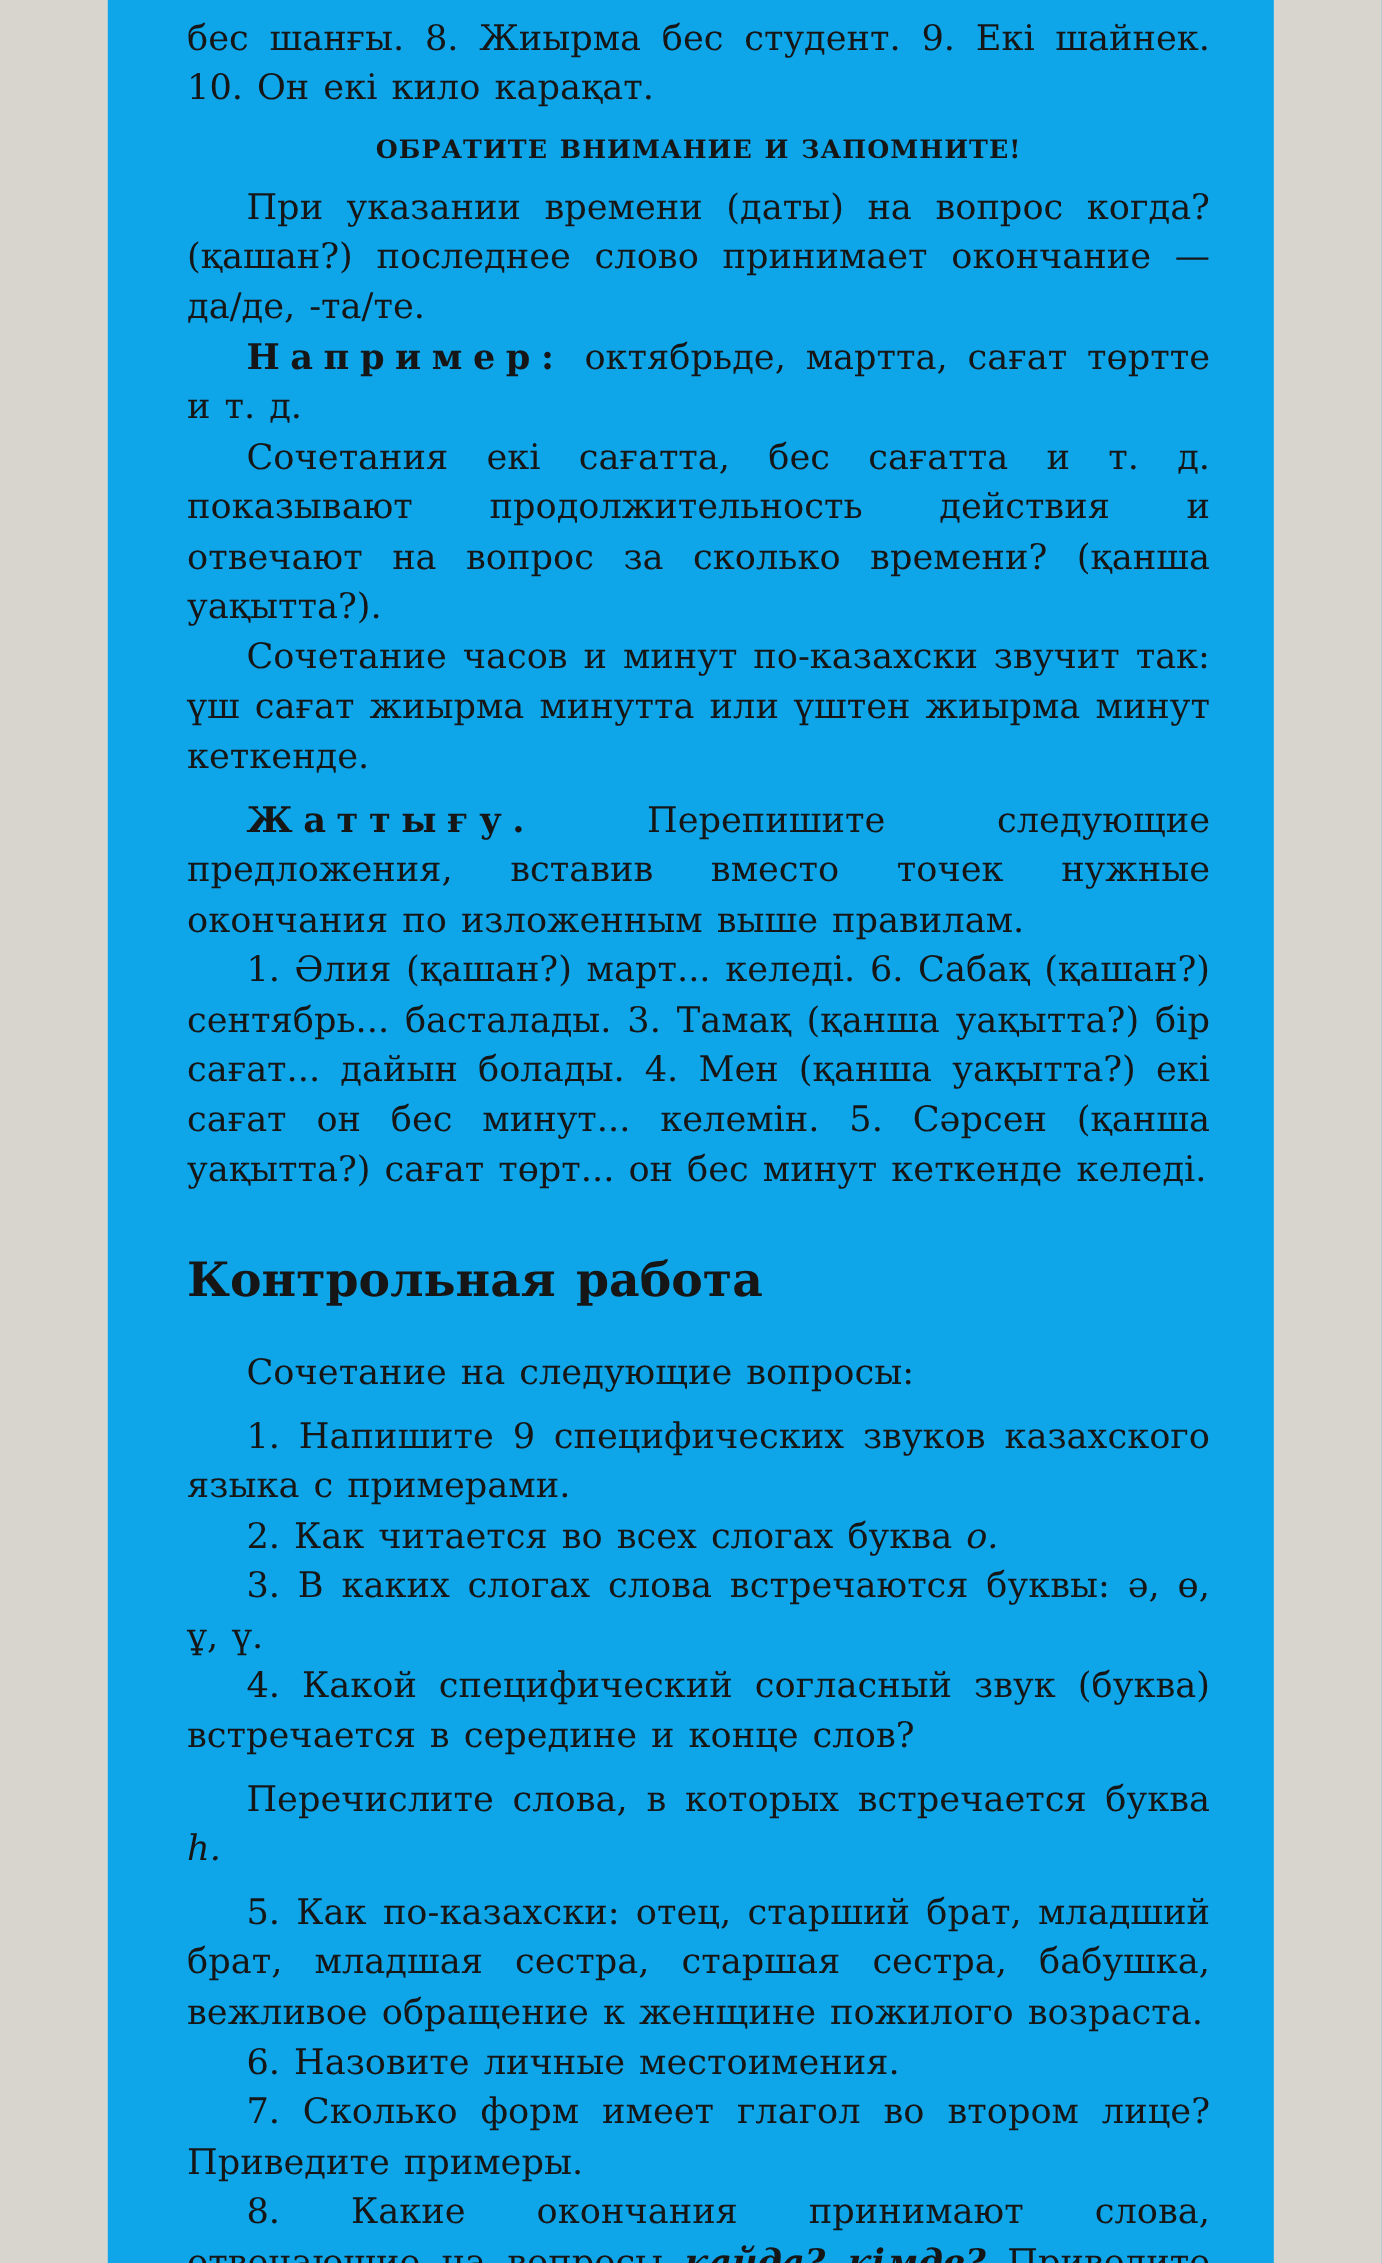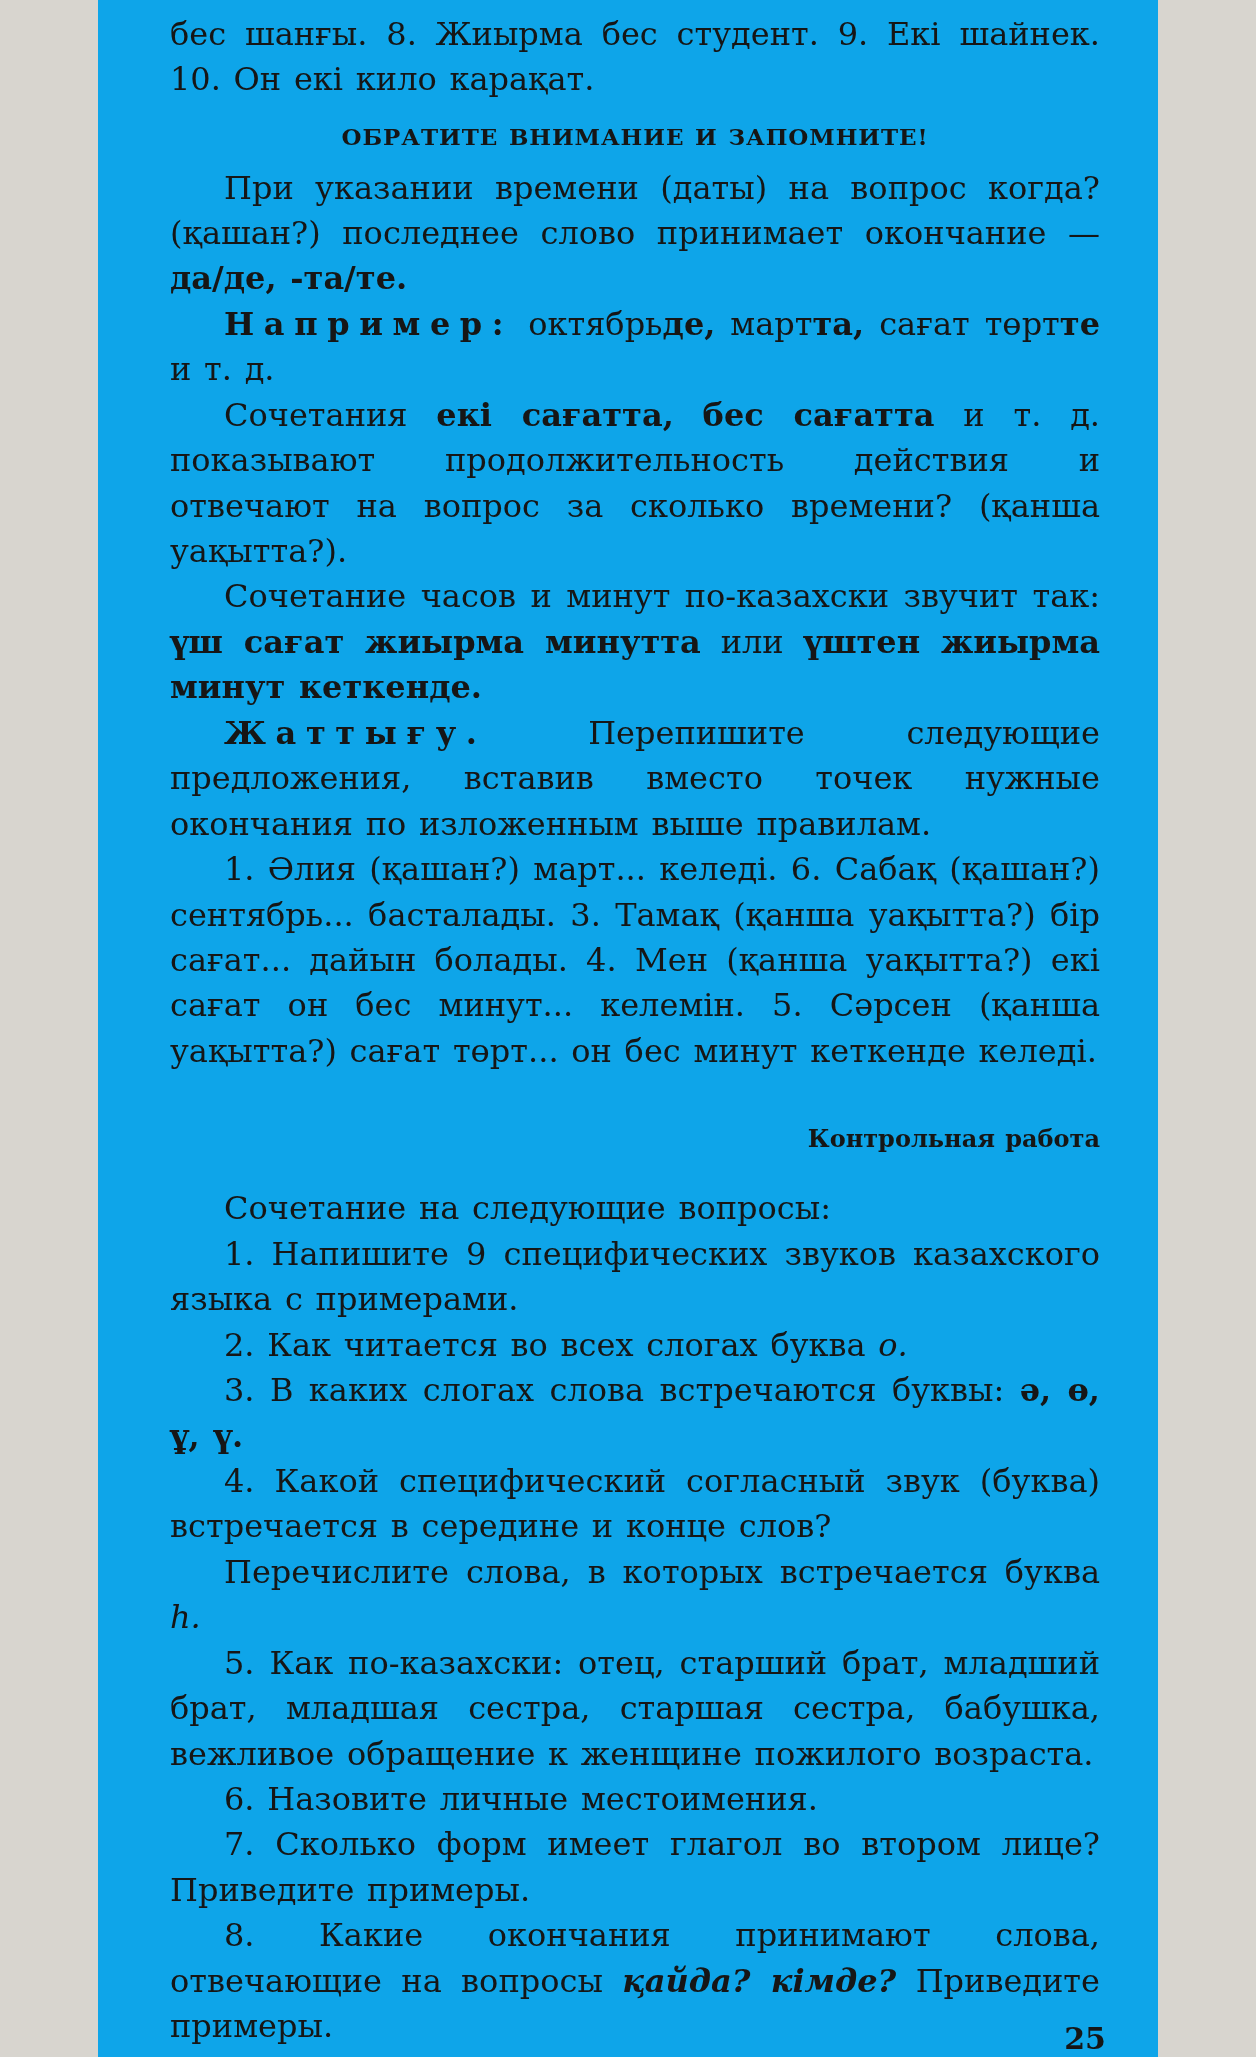--- a/index.html
+++ b/index.html
@@ -27,30 +27,30 @@
   }
   p.indent { text-indent: 54px; }
   .h1 {
     text-align: center;
     font-weight: bold;
     margin: 18px 0 12px 0;
     font-size: 23px;
     letter-spacing: 0.04em;
   }
   .h2 {
-    text-align: right;
+    text-align: left;
     font-weight: bold;
     margin: 48px 0 30px 0;
-    font-size: 24px;
+    font-size: 43px;
   }
-  .b  { font-weight: bold; margin-top: 40px; }
+  .b  { font-weight: normal; margin-top: 40px; }
   .i  { font-style: italic; }
   .bi { font-weight: bold; font-style: italic; }
   .sp { font-weight: bold; letter-spacing: 0.30em; }
-  .gap-sm { margin-top: 0; }
+  .gap-sm { margin-top: 12px; }
   .page-number {
     position: absolute;
     right: 52px;
     bottom: 20px;
     font-weight: bold;
     font-size: 30px;
   }
 </style>
 </head>
 <body>

